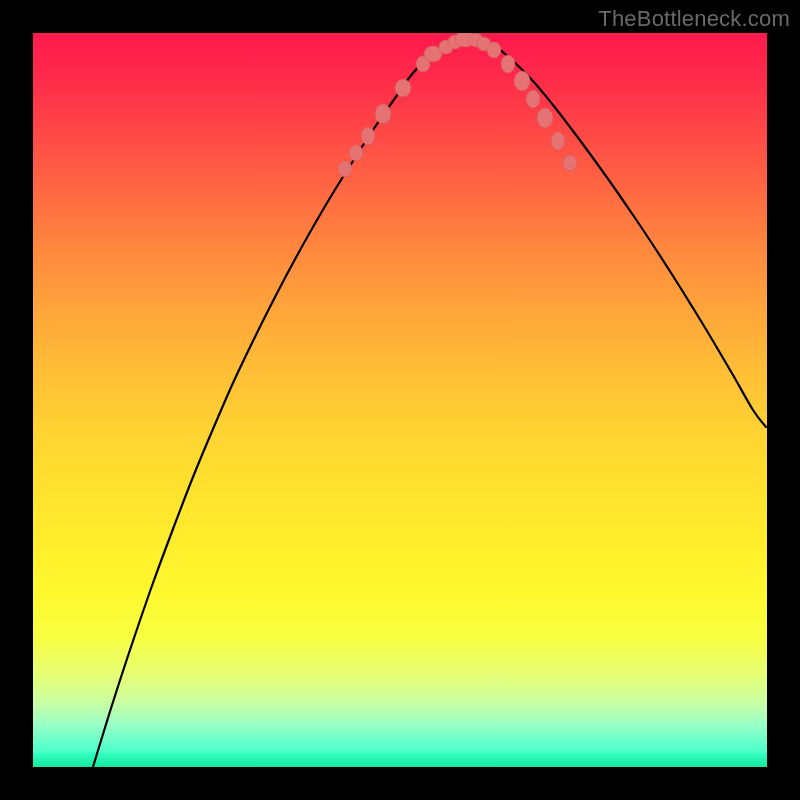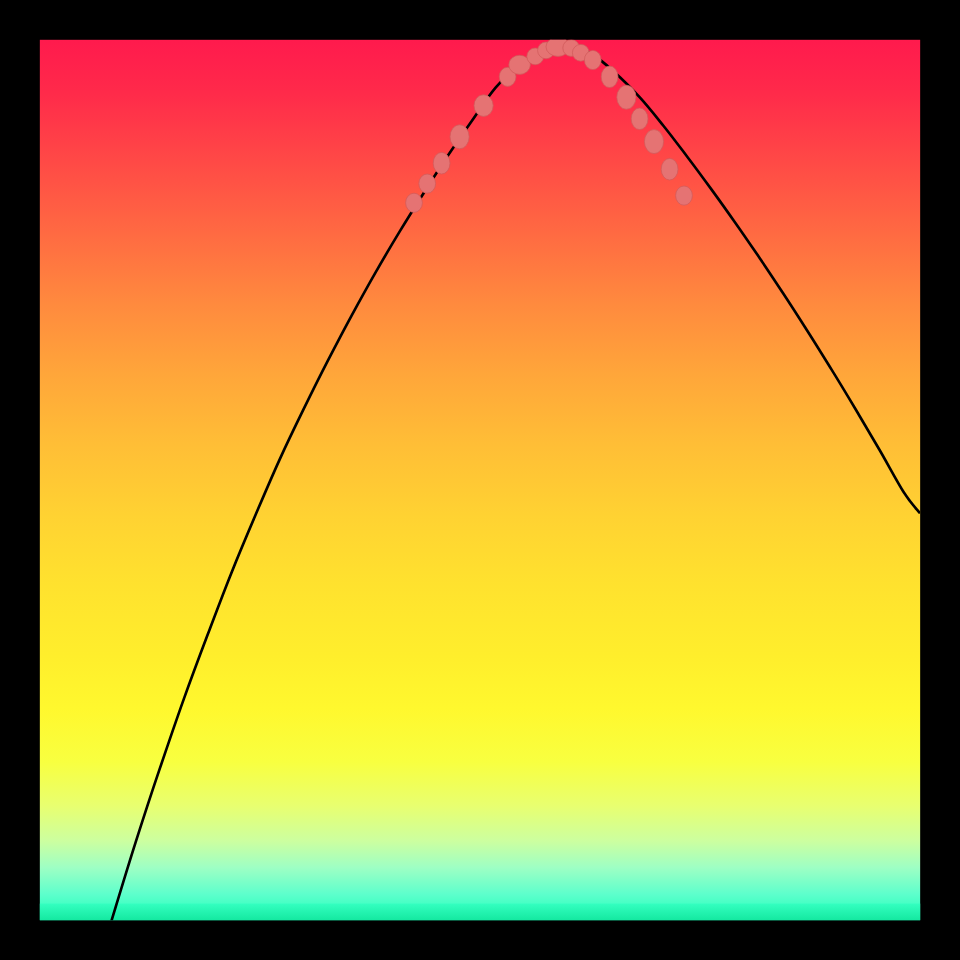--- a/index.html
+++ b/index.html
@@ -86,13 +86,14 @@
           <ellipse cx="461" cy="17" rx="7" ry="8" fill="#e57373" stroke="#d05a5a" stroke-width="0.6"></ellipse>
           <ellipse cx="475" cy="31" rx="7" ry="9" fill="#e57373" stroke="#d05a5a" stroke-width="0.6"></ellipse>
           <ellipse cx="489" cy="48" rx="8" ry="10" fill="#e57373" stroke="#d05a5a" stroke-width="0.6"></ellipse>
           <ellipse cx="500" cy="66" rx="7" ry="9" fill="#e57373" stroke="#d05a5a" stroke-width="0.6"></ellipse>
           <ellipse cx="512" cy="85" rx="8" ry="10" fill="#e57373" stroke="#d05a5a" stroke-width="0.6"></ellipse>
           <ellipse cx="525" cy="108" rx="7" ry="9" fill="#e57373" stroke="#d05a5a" stroke-width="0.6"></ellipse>
           <ellipse cx="537" cy="130" rx="7" ry="8" fill="#e57373" stroke="#d05a5a" stroke-width="0.6"></ellipse>
         </g>
     </svg>
   </div>
+  <div class="watermark">TheBottleneck.com</div>
 </div>
 
 </body></html>

